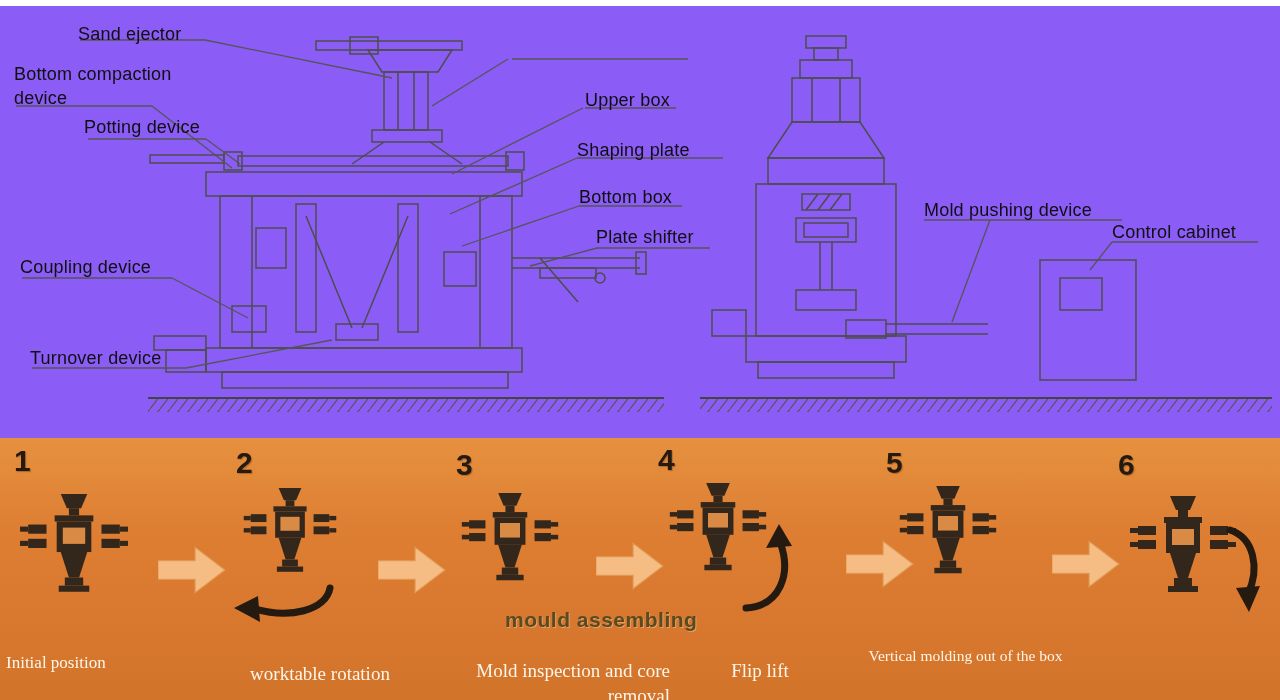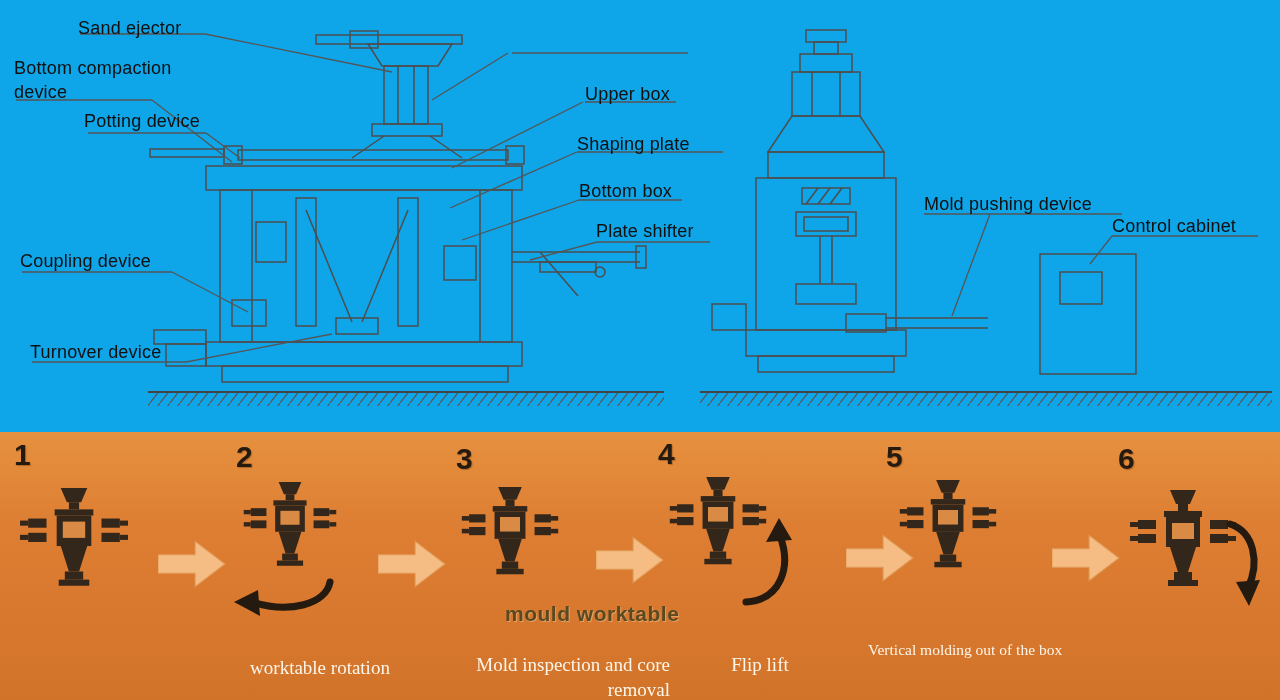--- a/index.html
+++ b/index.html
@@ -1,21 +1,21 @@
 <!DOCTYPE html>
 <html><head>
 <meta charset="utf-8">
 <style>
   html,body{margin:0;padding:0;}
   body{width:1280px;height:700px;overflow:hidden;background:#fff;
        font-family:"Liberation Sans",sans-serif;}
   .page{position:relative;width:1280px;height:700px;}
 
   
-  .diagram{position:relative;width:1280px;height:432px;background:#0ea5e9;}
+  .diagram{position:relative;width:1280px;height:432px;background:#8b5cf6;margin-top:6px;}
   .diagram svg{position:absolute;left:0;top:0;}
   .top-label{position:absolute;font-size:18px;color:#101010;font-weight:500;
              letter-spacing:.2px;line-height:1.35;white-space:nowrap;}
   .top-label.wrap{white-space:normal;}
 
   
   .strip{position:absolute;left:0;top:432px;width:1280px;height:268px;
          background:linear-gradient(180deg,#e6913f 0%,#dd7e33 35%,#d2732a 100%);}
   .strip svg.strip-art{position:absolute;left:0;top:0;}
   .step-num{position:absolute;font-size:30px;font-weight:bold;color:#241a10;
@@ -217,21 +217,22 @@
       </g>
     </svg>
 
     <div class="step-num" style="left:14px;top:6px">1</div>
     <div class="step-num" style="left:236px;top:8px">2</div>
     <div class="step-num" style="left:456px;top:10px">3</div>
     <div class="step-num" style="left:658px;top:5px">4</div>
     <div class="step-num" style="left:886px;top:8px">5</div>
     <div class="step-num" style="left:1118px;top:10px">6</div>
 
-    <div class="note" style="left:505px;top:170px">mould worktable</div>
-
+    <div class="note" style="left:505px;top:170px">mould assembling</div>
+
+    <div class="step-label" style="left:6px;top:214px;width:210px;font-size:17px">Initial position</div>
     <div class="step-label" style="left:220px;top:224px;width:200px;text-align:center">worktable rotation</div>
     <div class="step-label" style="left:420px;top:221px;width:250px;text-align:right;font-size:19px">Mold inspection and core removal</div>
     <div class="step-label" style="left:700px;top:221px;width:120px;text-align:center">Flip lift</div>
-    <div class="step-label" style="left:868px;top:208px;width:195px;font-size:15.5px">Vertical molding out of the box</div>
+    <div class="step-label" style="left:868px;top:208px;width:195px;text-align:center;font-size:15.5px">Vertical molding out of the box</div>
   </section>
 
 </div>
 
 </body></html>

